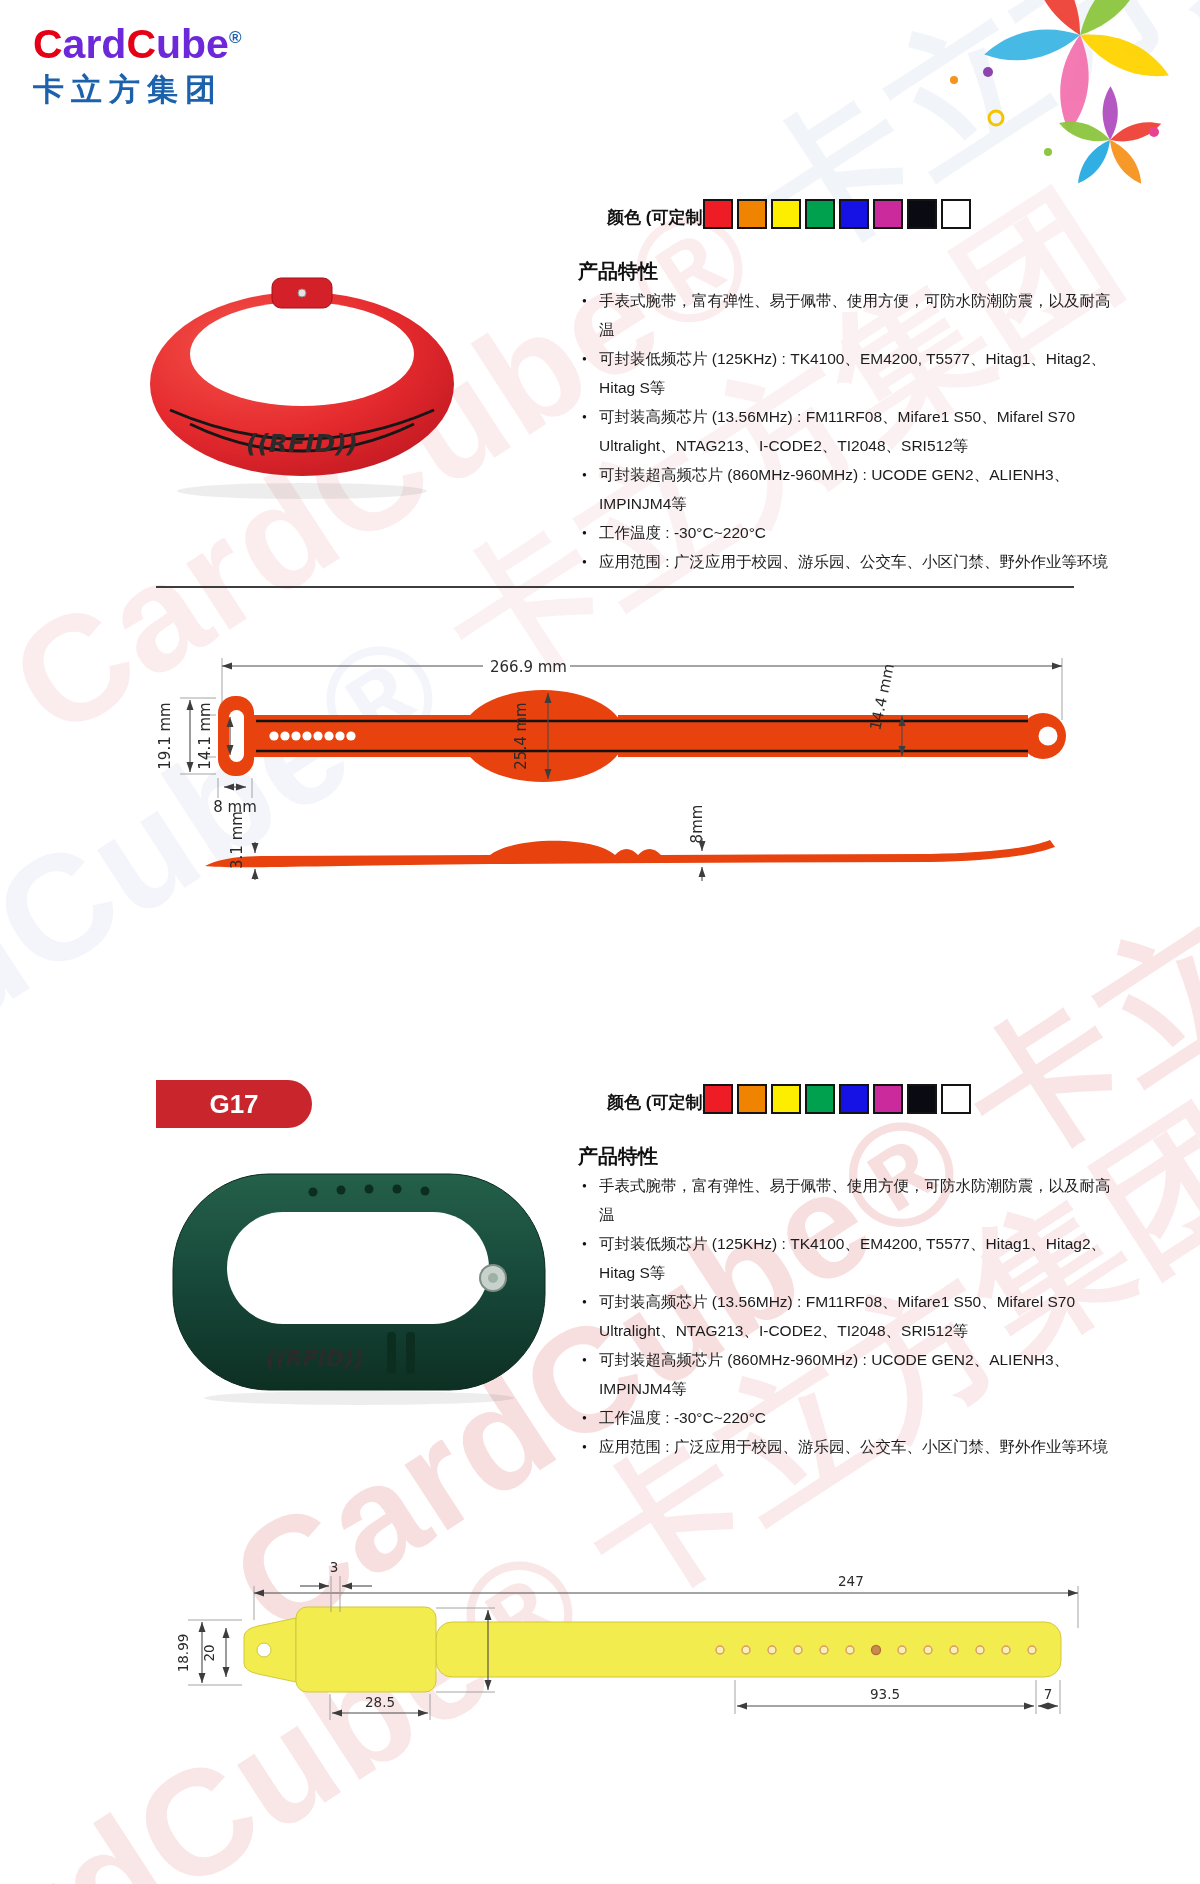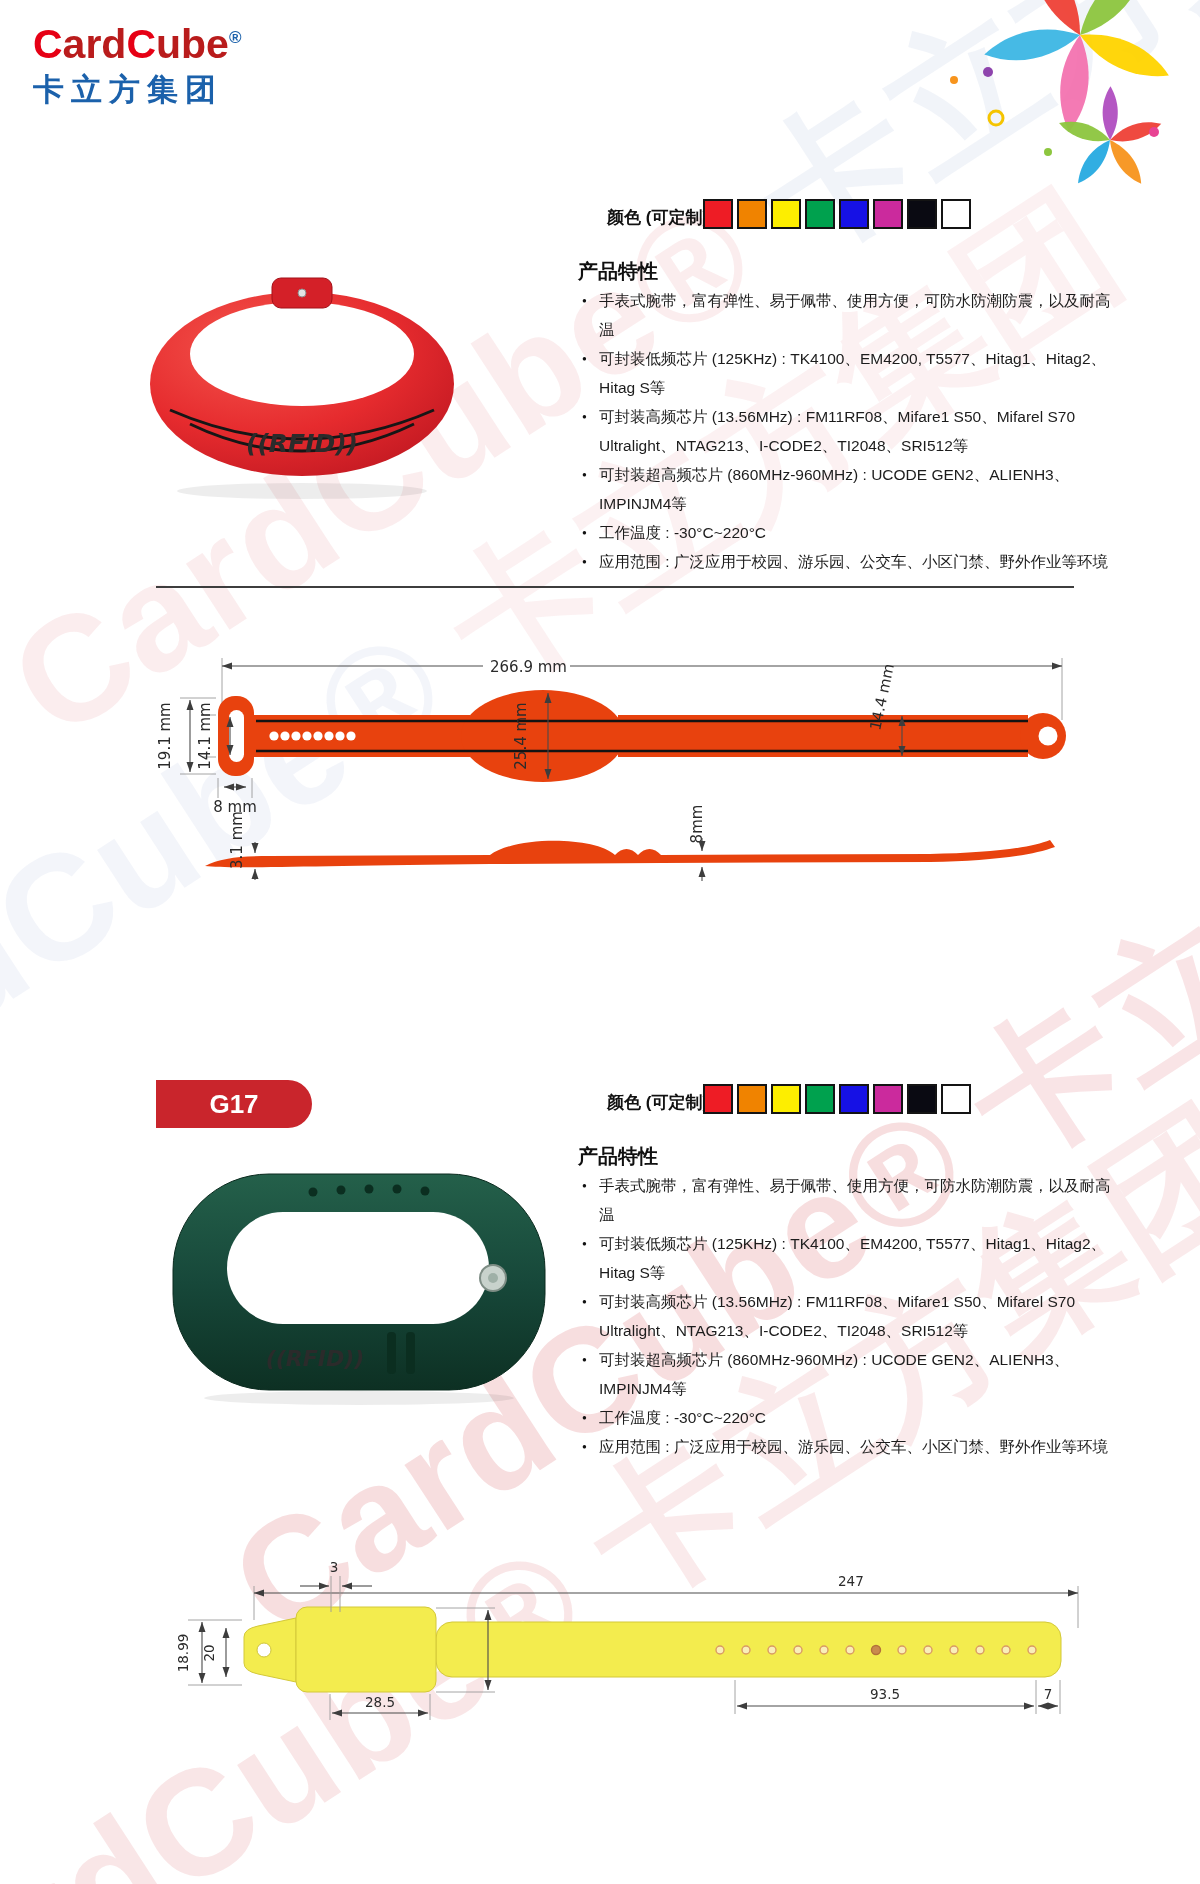--- a/index.html
+++ b/index.html
@@ -15,21 +15,21 @@
   .wm2{left:-280px;top:1030px;font-size:150px;}
   .wm2 .en{color:rgba(120,148,198,0.09);} .wm2 .cn{color:rgba(214,80,90,0.08);}
   .wm3{left:250px;top:1500px;font-size:148px;}
   .wm3 .en{color:rgba(208,48,58,0.16);} .wm3 .cn{color:rgba(208,48,58,0.13);}
   .wm4{left:-140px;top:1945px;font-size:150px;}
   .wm4 .en{color:rgba(208,48,58,0.12);} .wm4 .cn{color:rgba(208,48,58,0.10);}
 
   
   .logo{position:absolute;left:33px;top:24px;z-index:3;line-height:1;}
   .logo-row{font-weight:bold;font-size:41px;letter-spacing:0px;}
-  .logo-red{color:#e60015;} .logo-blue{color:#b91c1c;}
+  .logo-red{color:#e60015;} .logo-blue{color:#6d28d9;}
   .logo-reg{color:#1b61ab;font-size:17px;vertical-align:super;font-weight:bold;}
   .logo-cn{margin-top:9px;font-weight:bold;font-size:31px;color:#1b61ab;letter-spacing:7px;}
 
   
   .banner{position:absolute;background:#c9252c;color:#ffffff;font-weight:bold;
           display:flex;align-items:center;justify-content:center;
           border-radius:0 26px 26px 0;z-index:3;}
   .banner-g16{left:156px;top:195px;width:337px;height:50px;font-size:30px;}
   .banner-g17{left:156px;top:1080px;width:156px;height:48px;font-size:26px;}
 

